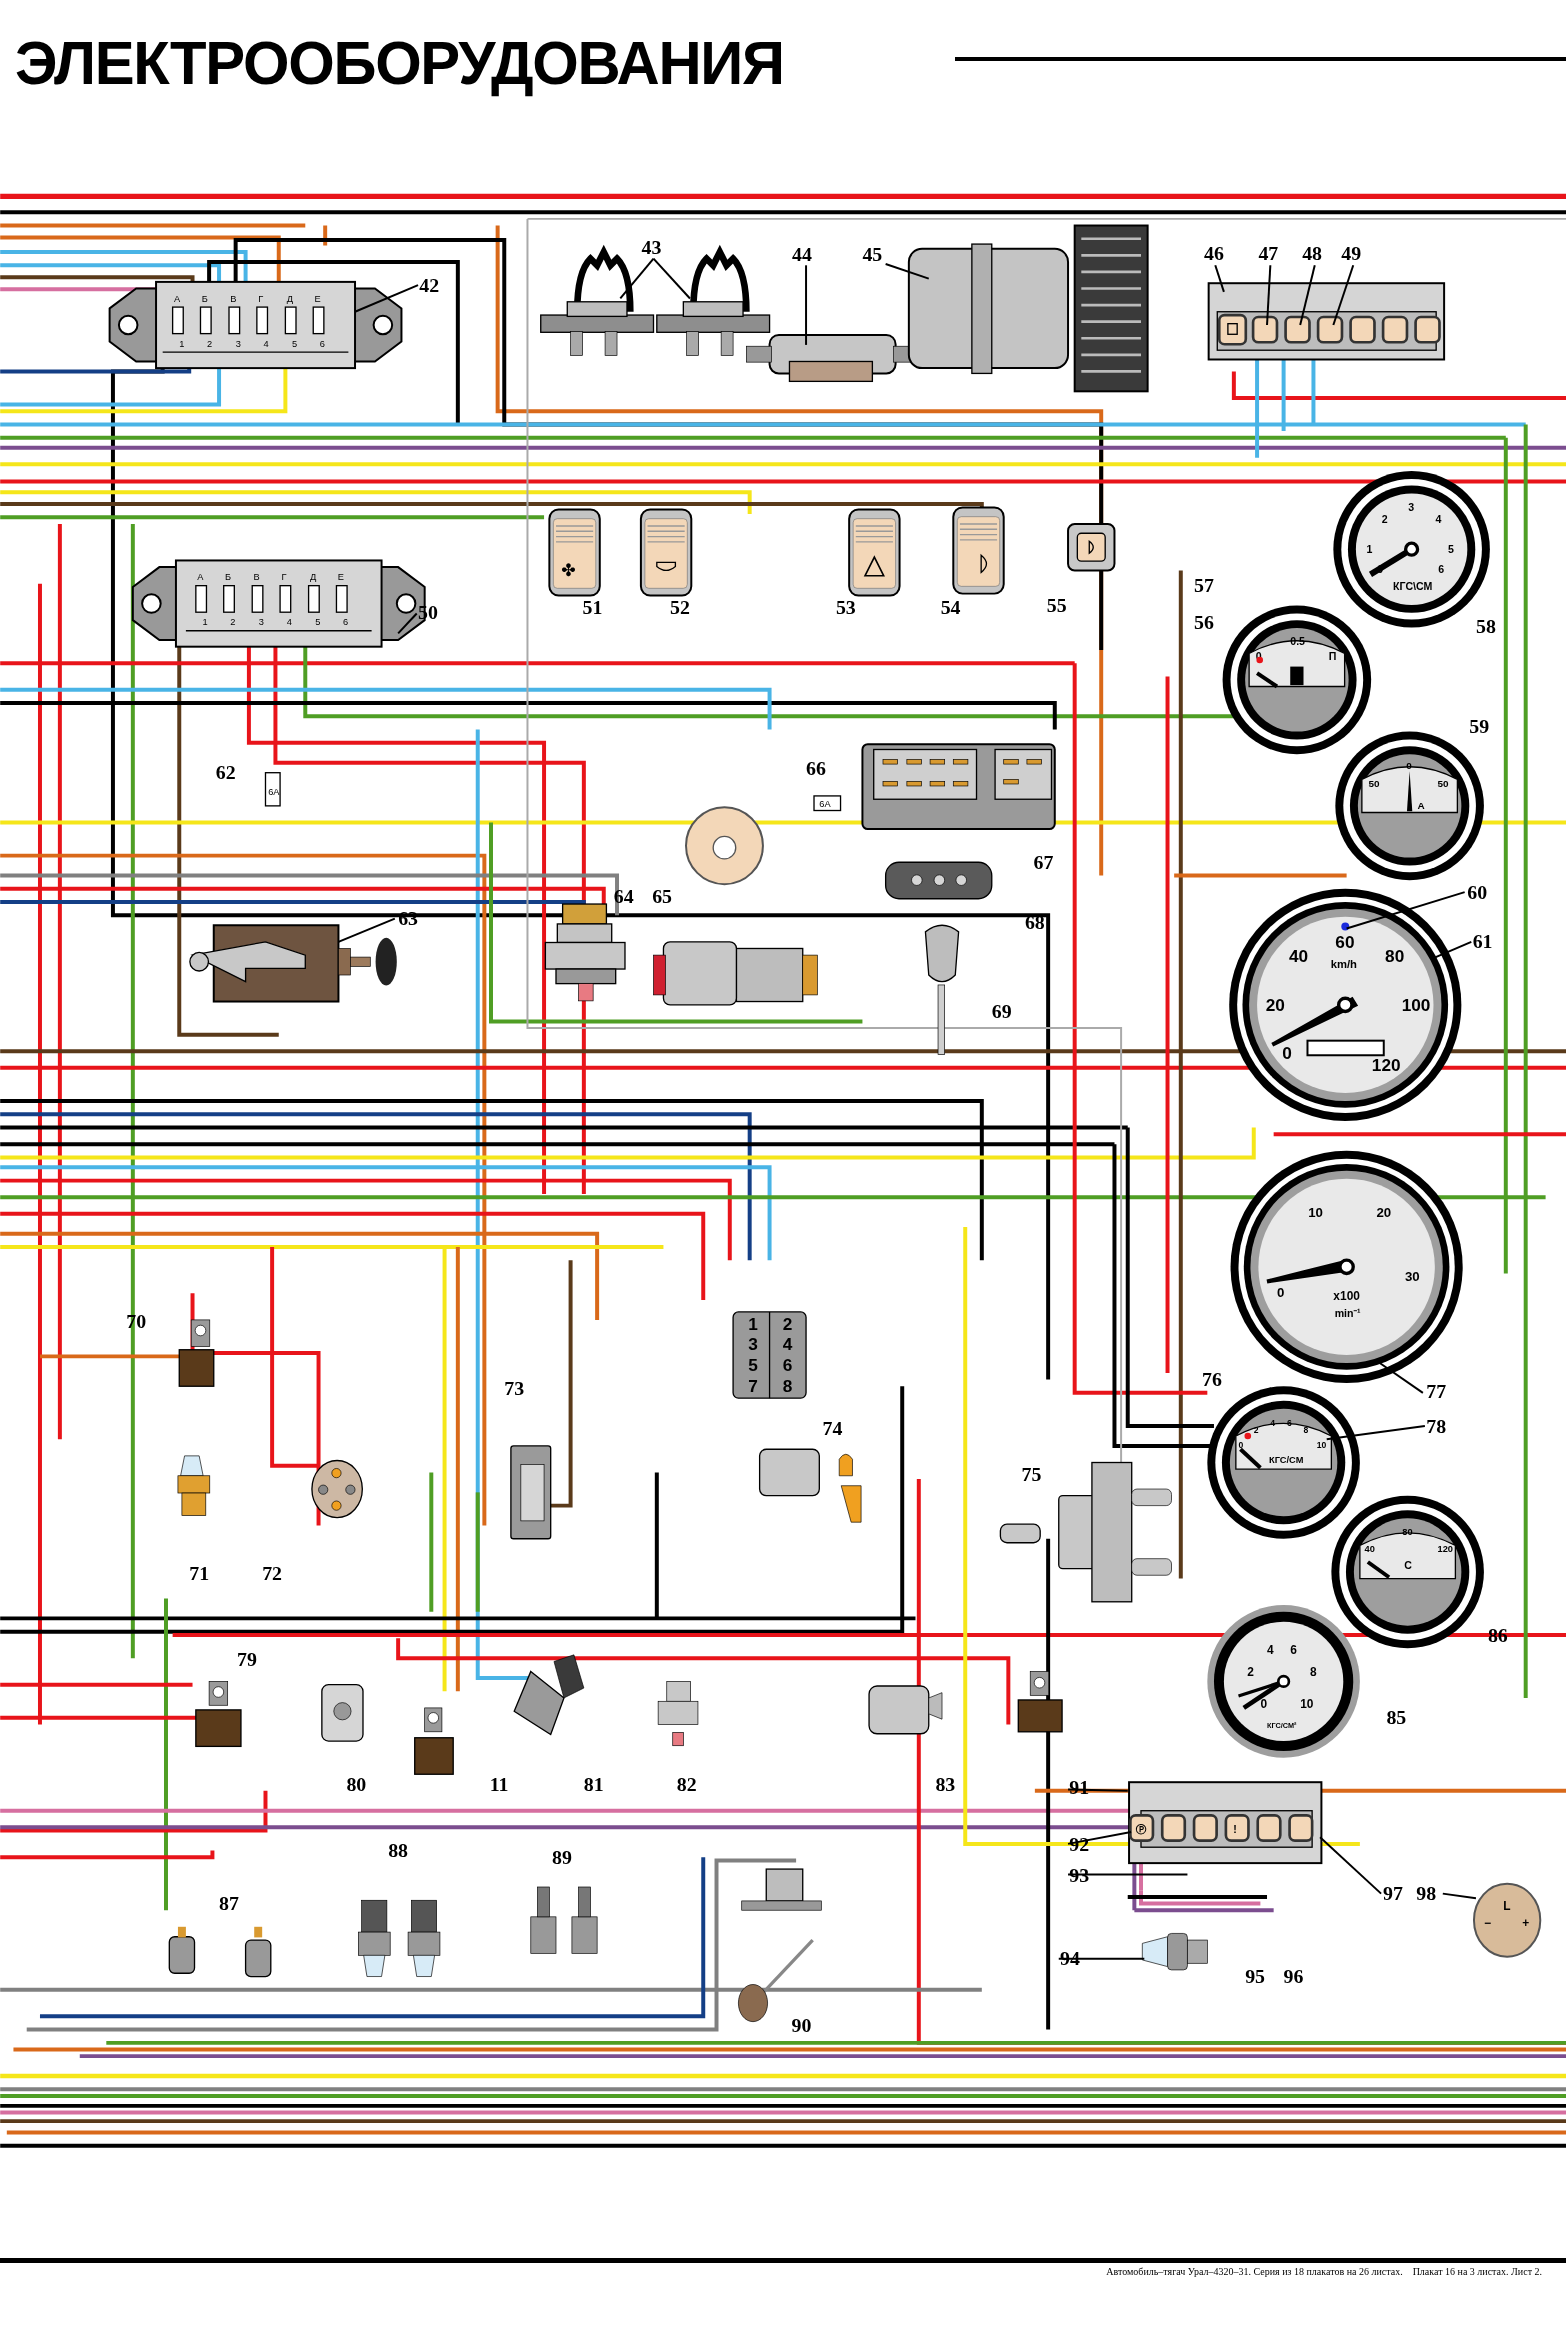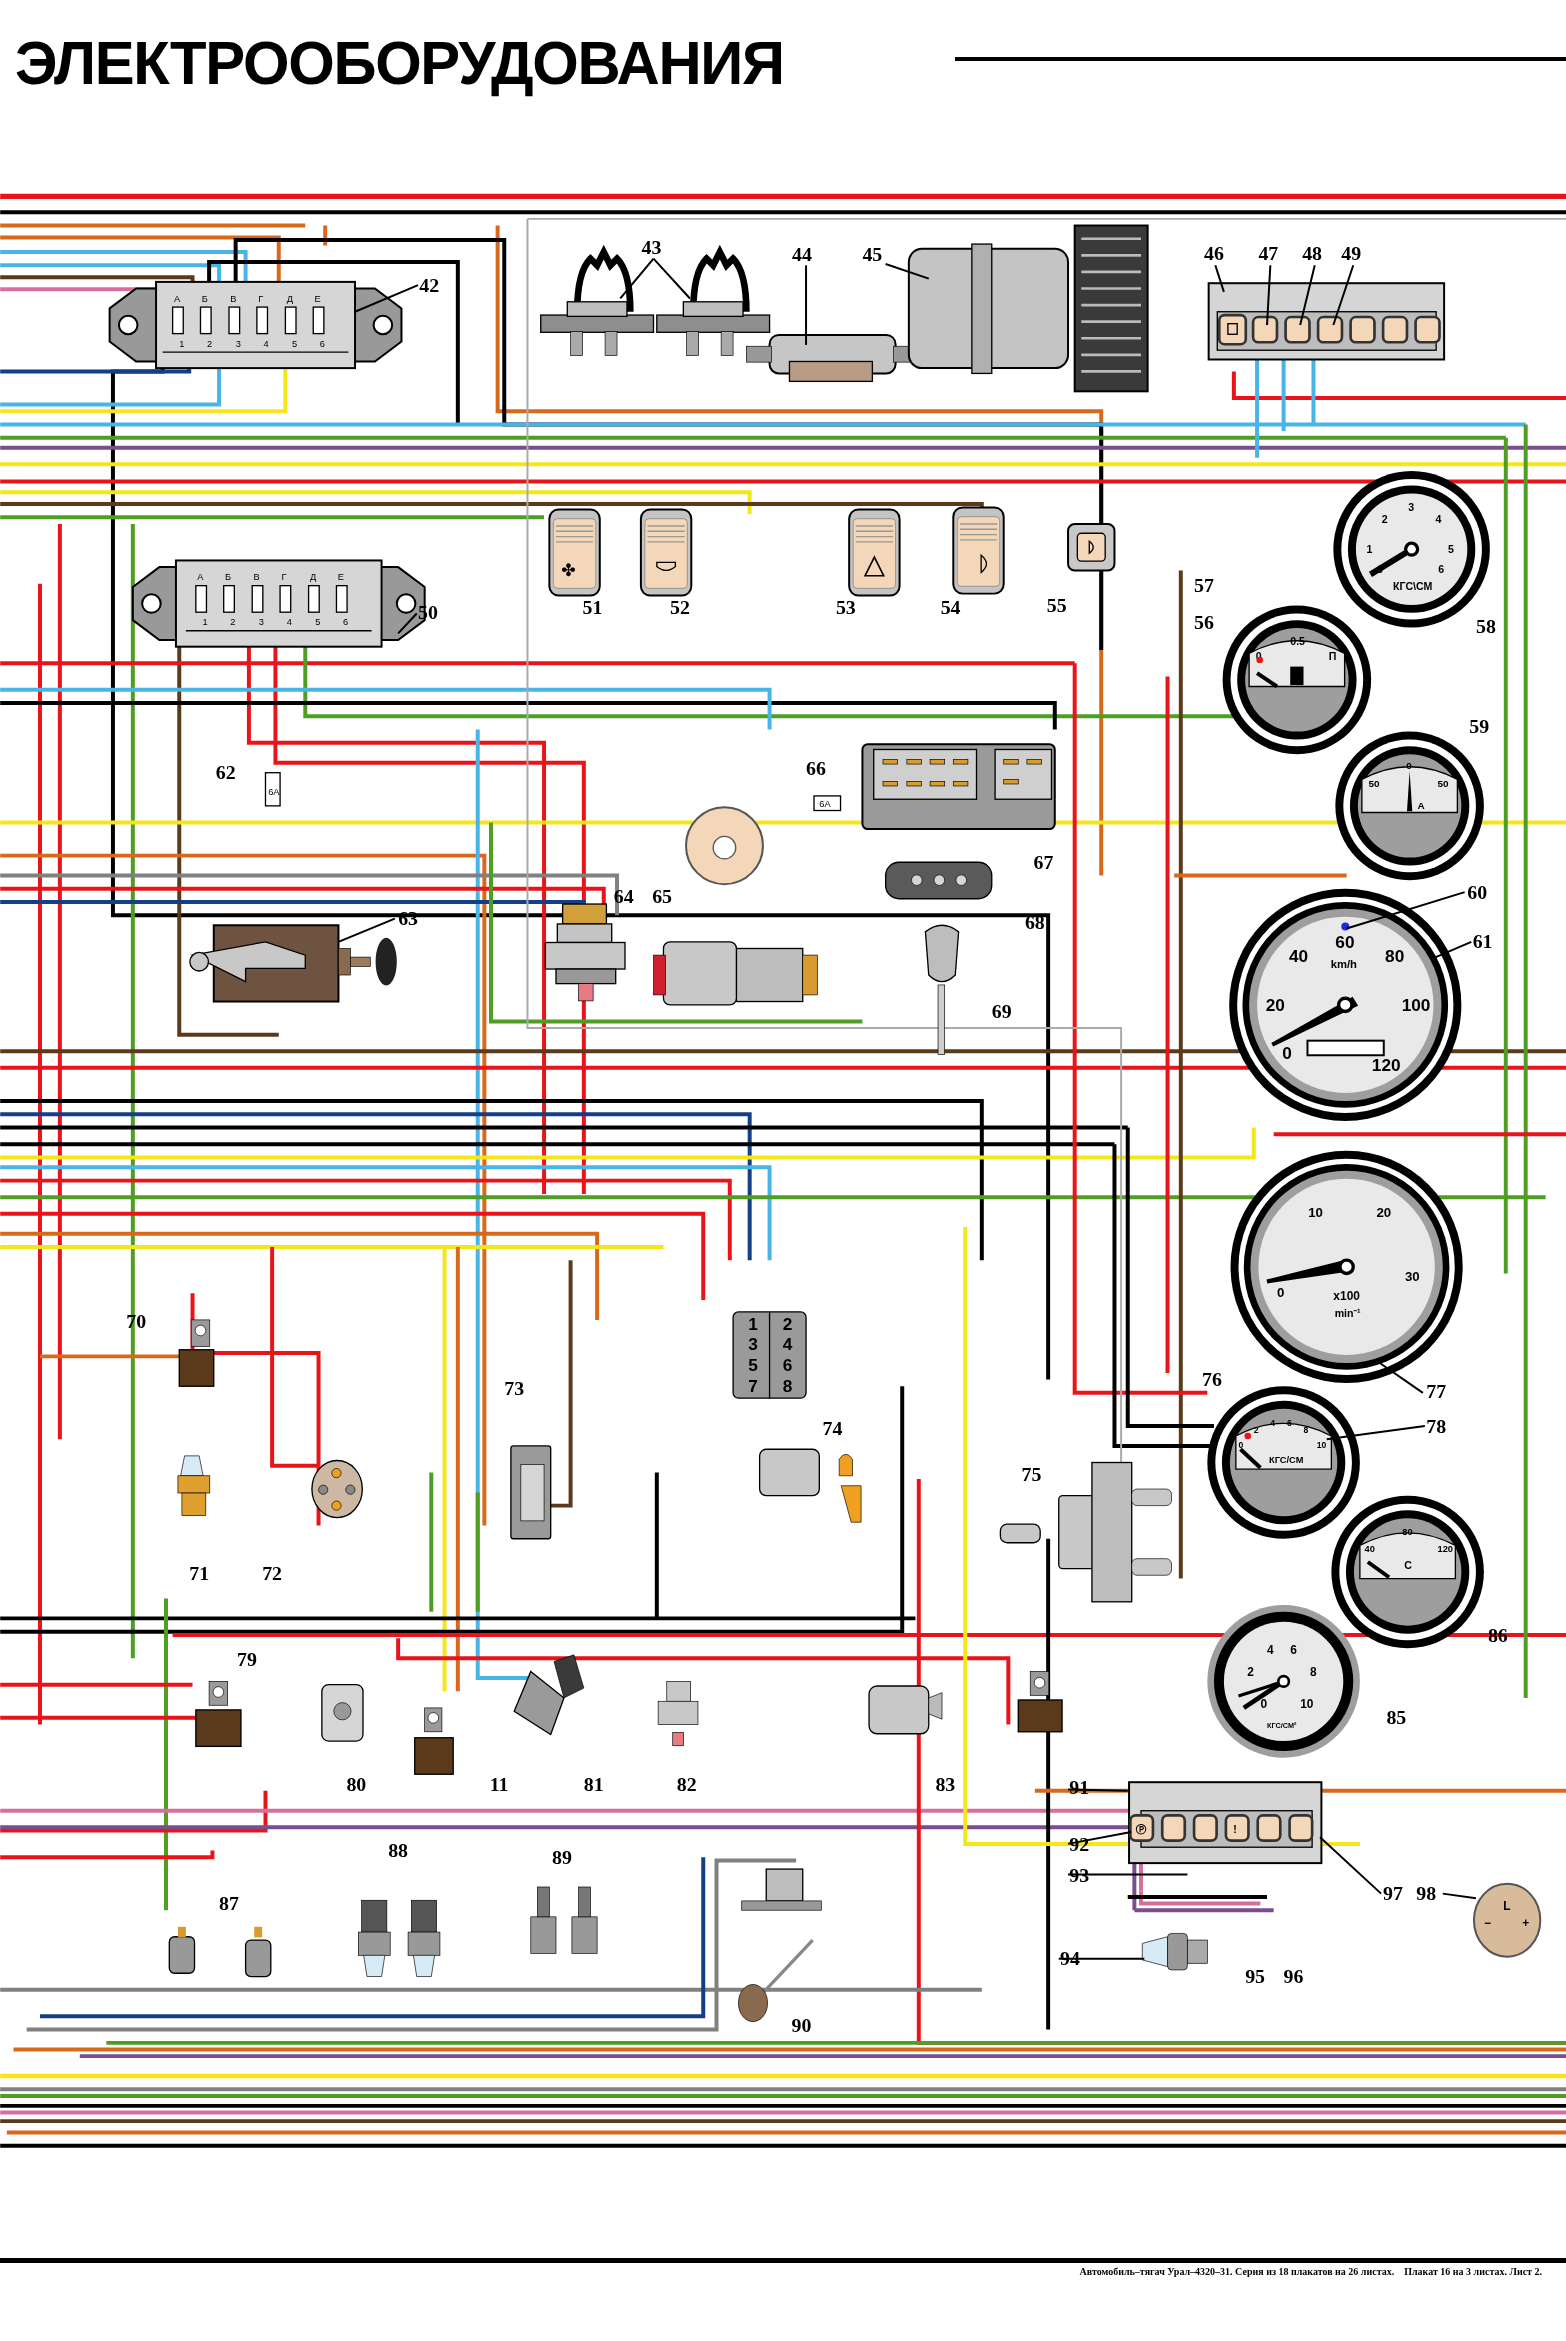--- a/index.html
+++ b/index.html
@@ -7,21 +7,21 @@
   .title {
     position: absolute; left: 14.6px; top: 33px; font-family: "Liberation Sans", sans-serif;
     font-weight: 900; font-size: 61px; letter-spacing: -1.3px; color: #000; line-height: 1;
     transform: scaleX(0.98); transform-origin: left top;
   }
   .title-rule { position: absolute; left: 955px; top: 57px; width: 612px; height: 4px; background: #000; }
   svg#diagram { position: absolute; left: 0; top: 0; }
   .footer-rule { position: absolute; left: 0; top: 2258px; width: 1567px; height: 4.6px; background: #000; }
   .footer {
     position: absolute; right: 25px; top: 2266px; font-family: "Liberation Serif", serif;
-    font-size: 10px; font-weight: bold; color: #000; white-space: pre;
+    font-size: 10px; font-weight: normal; color: #000; white-space: pre;
   }
   .lbl { font-family: "Liberation Serif", serif; font-weight: bold; font-size: 30px; fill: #000; }
   .tiny { font-family: "Liberation Sans", sans-serif; font-size: 14px; fill: #000; }
   .gtxt { font-family: "Liberation Sans", sans-serif; font-weight: bold; fill: #000; }
 </style>
 </head>
 <body>
 
 <div class="title">ЭЛЕКТРООБОРУДОВАНИЯ</div>
 <div class="title-rule"></div>

